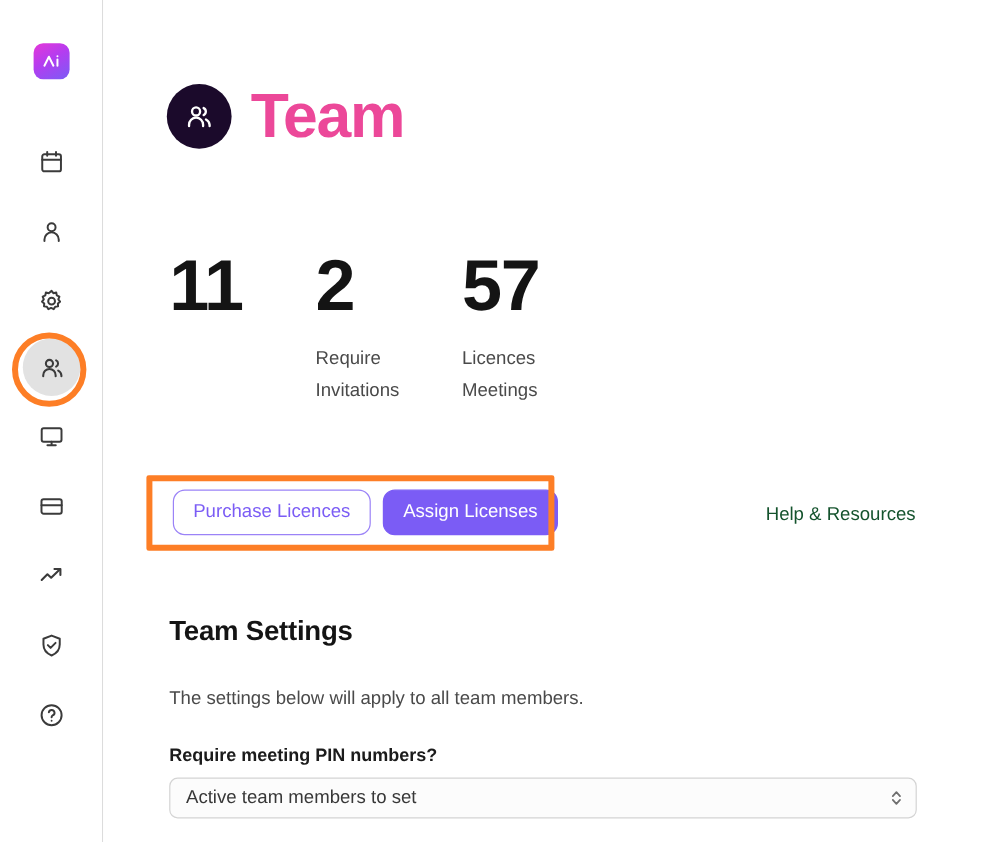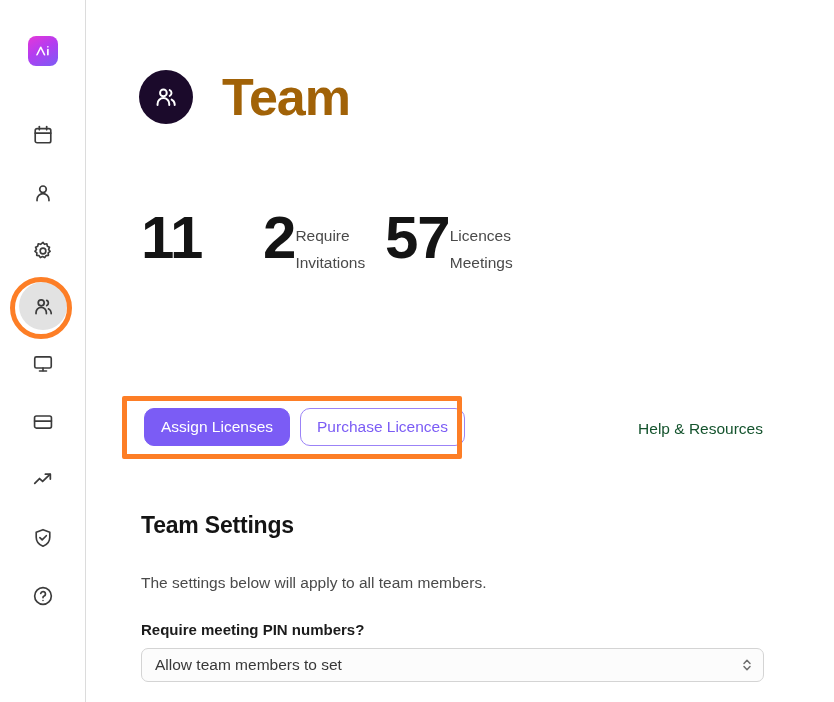--- a/index.html
+++ b/index.html
@@ -104,33 +104,32 @@
     align-items: center;
     justify-content: center;
     color: #ffffff;
   }
   .page-avatar svg { display: block; }
 
   .page-title {
     font-size: 52px;
     font-weight: 700;
     letter-spacing: -1px;
-    color: #a16207;
+    color: #ec4899;
     line-height: 1;
-    margin-left: 13px;
   }
 
   
   .stats {
     position: absolute;
     left: 55px;
     top: 206px;
     display: flex;
   }
-  .stat { display: flex; flex-direction: row; }
+  .stat { display: flex; flex-direction: column; }
   .stat-1 { width: 122px; }
   .stat-2 { width: 122px; }
   .stat-3 { width: 122px; }
 
   .stat-value {
     font-size: 60px;
     font-weight: 700;
     color: #141414;
     line-height: 1.05;
     letter-spacing: -1px;
@@ -388,39 +387,39 @@
       <div class="stat stat-3">
         <div class="stat-value">57</div>
         <div class="stat-label">
           <span>Licences</span><br>
           <span>Meetings</span>
         </div>
       </div>
     </section>
 
     <div class="actions">
+      <button class="btn btn-secondary">Purchase Licences</button>
       <button class="btn btn-primary">Assign Licenses</button>
-      <button class="btn btn-secondary">Purchase Licences</button>
     </div>
 
     <div class="anno-rect"></div>
 
     <a class="help-link">Help &amp; Resources</a>
 
     <section class="settings">
       <h2 class="settings-title">Team Settings</h2>
       <p class="settings-desc">
         <br>
         <span>The settings below will apply to all team members.</span>
       </p>
 
       <div class="field">
         <div class="field-label">Require meeting PIN numbers?</div>
         <div class="select-wrap">
-          <div class="select-box">Allow team members to set</div>
+          <div class="select-box">Active team members to set</div>
           <span class="select-chevron">
             <svg width="12" height="16" viewBox="0 0 12 16" fill="none" stroke="currentColor" stroke-width="1.5" stroke-linecap="round" stroke-linejoin="round">
               <path d="M3 6.4 L6 3.2 L9 6.4"></path>
               <path d="M3 9.6 L6 12.8 L9 9.6"></path>
             </svg>
           </span>
         </div>
       </div>
     </section>
 

